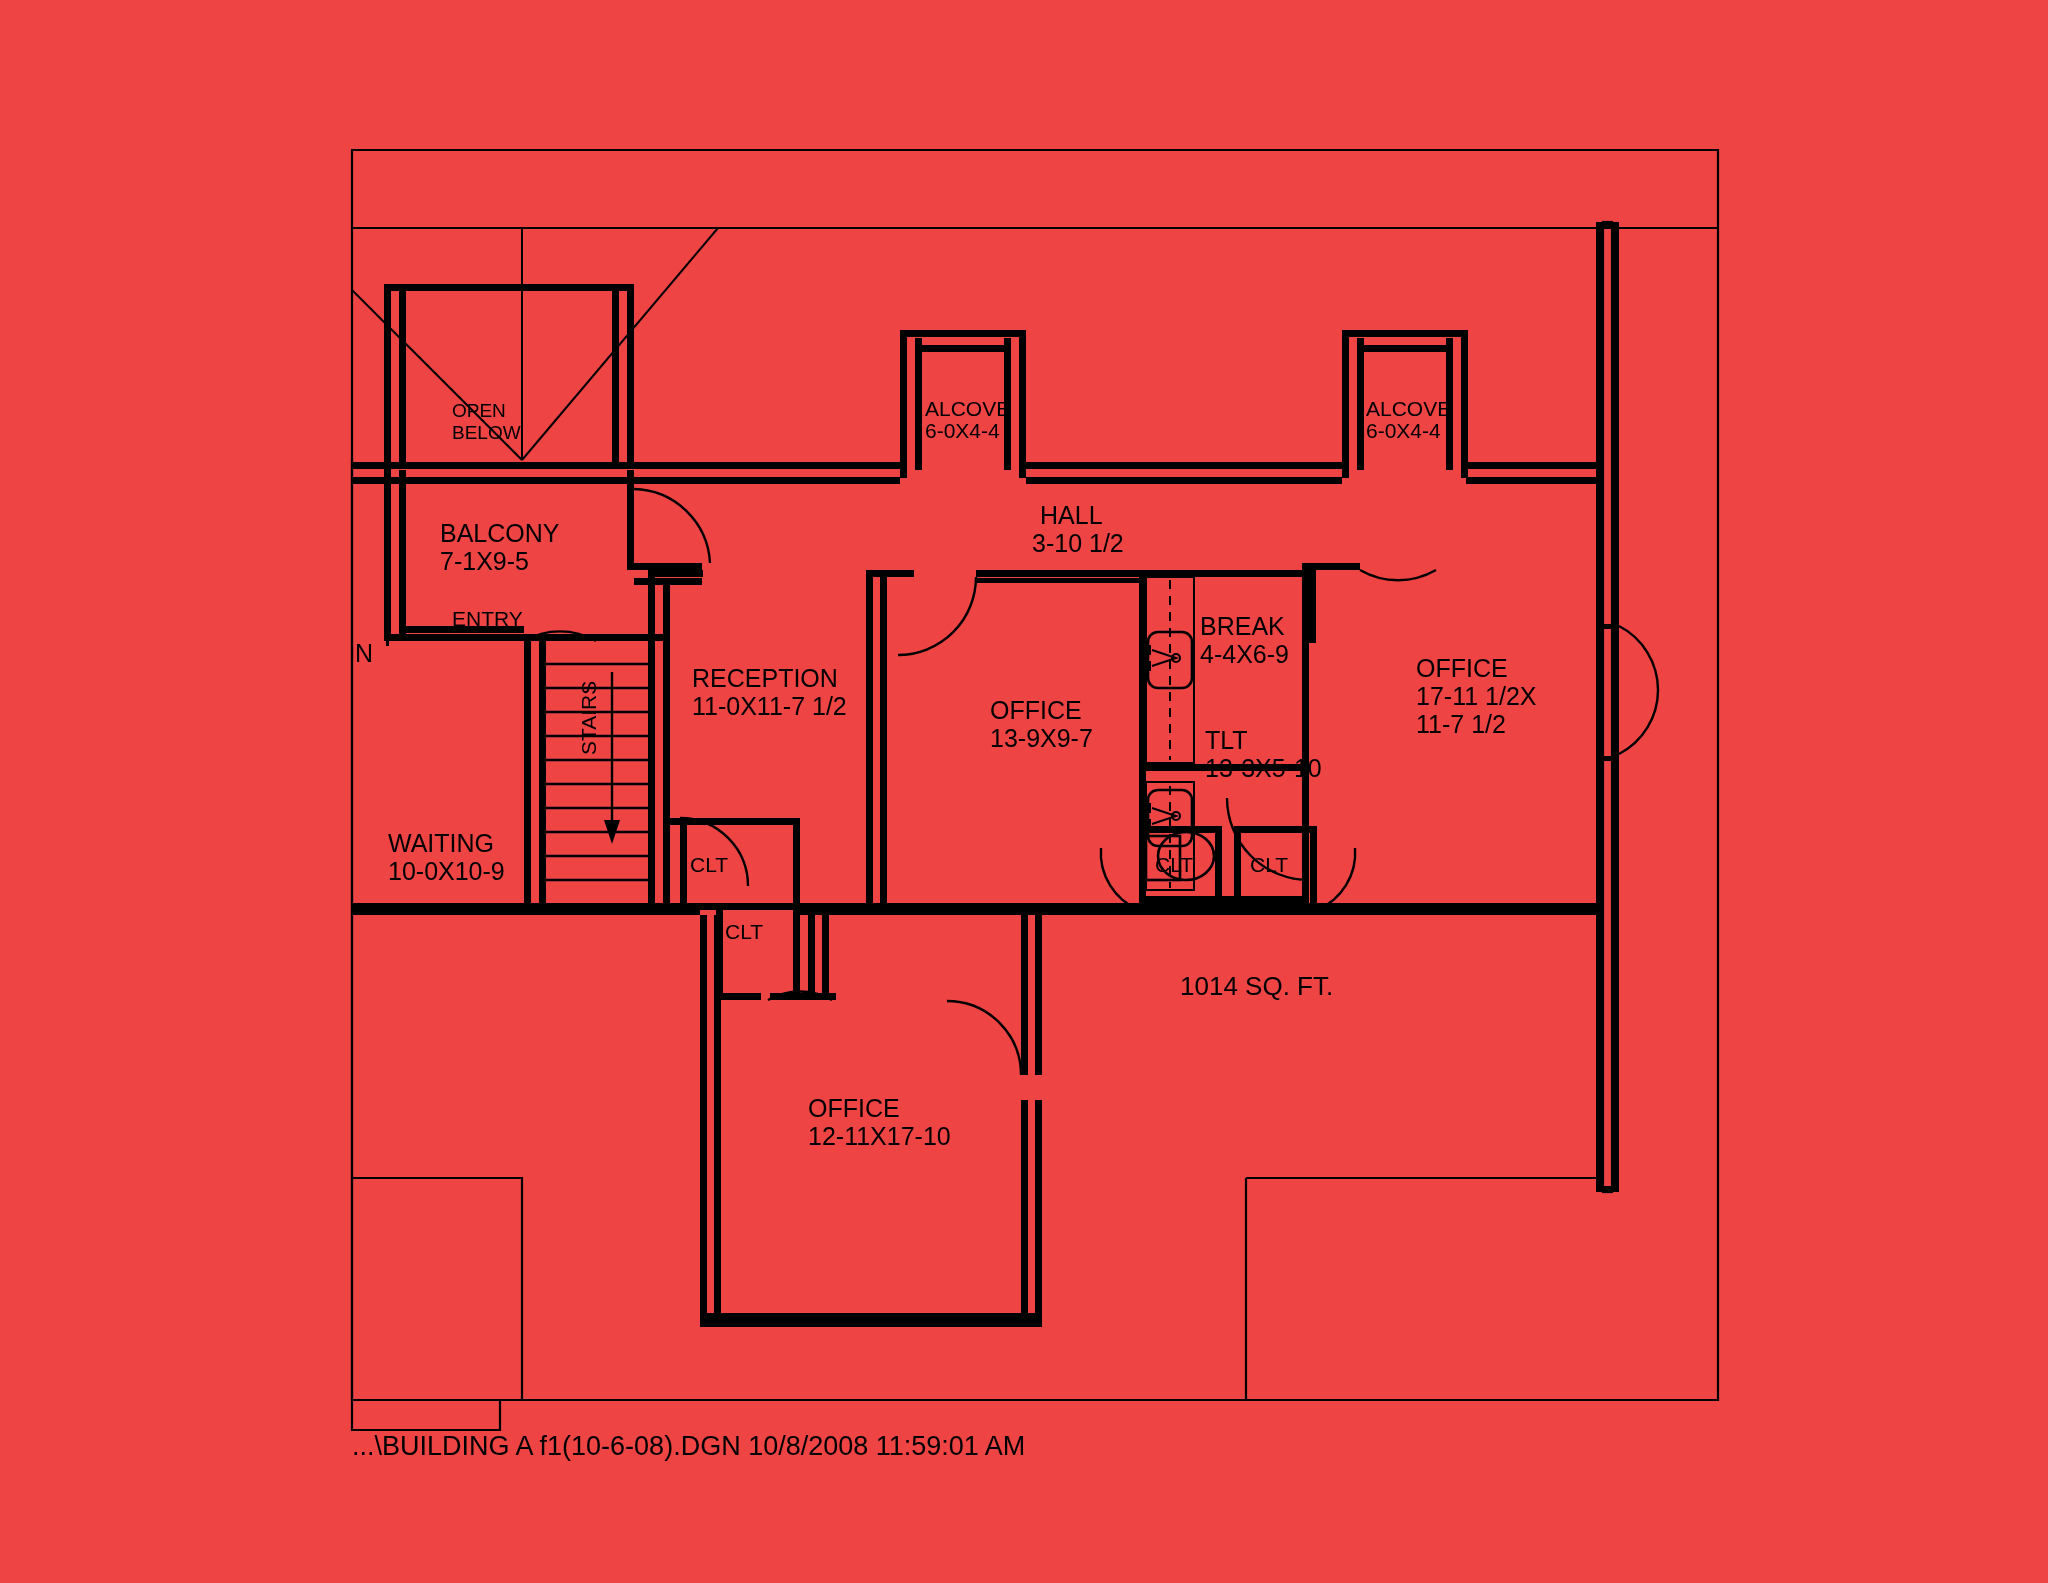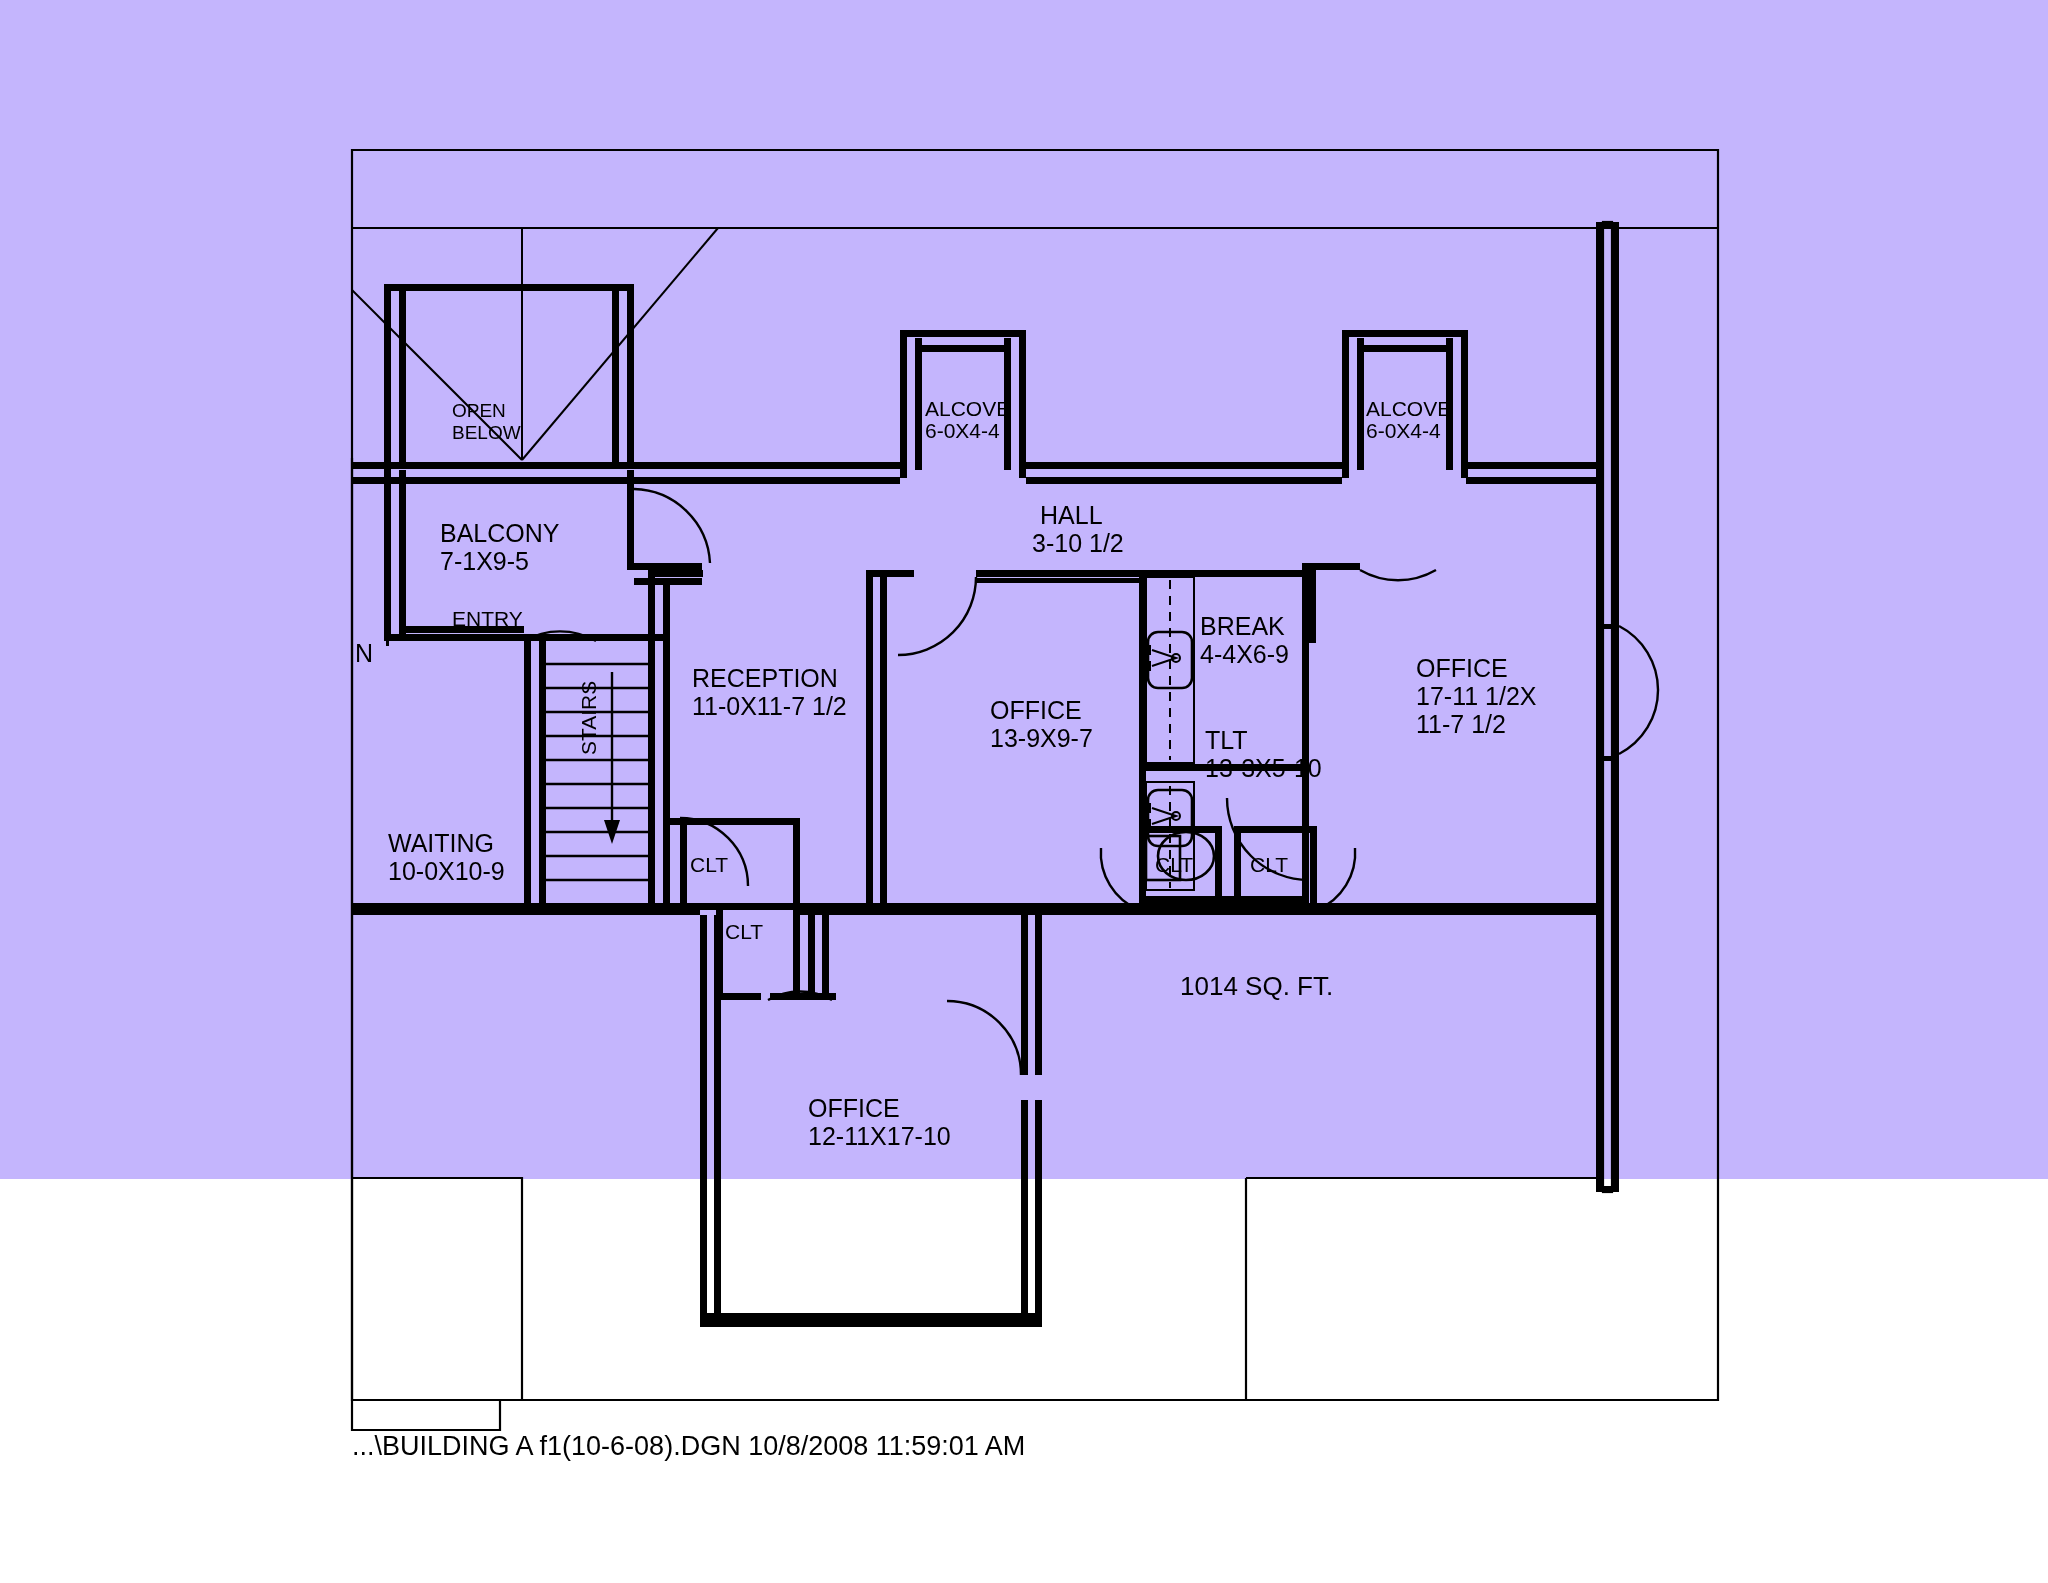--- a/index.html
+++ b/index.html
@@ -11,22 +11,22 @@
   body {
     width: 2048px;
     height: 1583px;
     overflow: hidden;
     font-family: "Liberation Sans", sans-serif;
     color: #000000;
   }
   #plan-root {
     position: relative;
     width: 2048px;
-    height: 1179px;
-    background: #c4b5fd;
+    height: 1583px;
+    background: #ef4444;
   }
   svg#floorplan {
     position: absolute;
     left: 0;
     top: 0;
     width: 2048px;
     height: 1583px;
     display: block;
   }
   .lbl {

